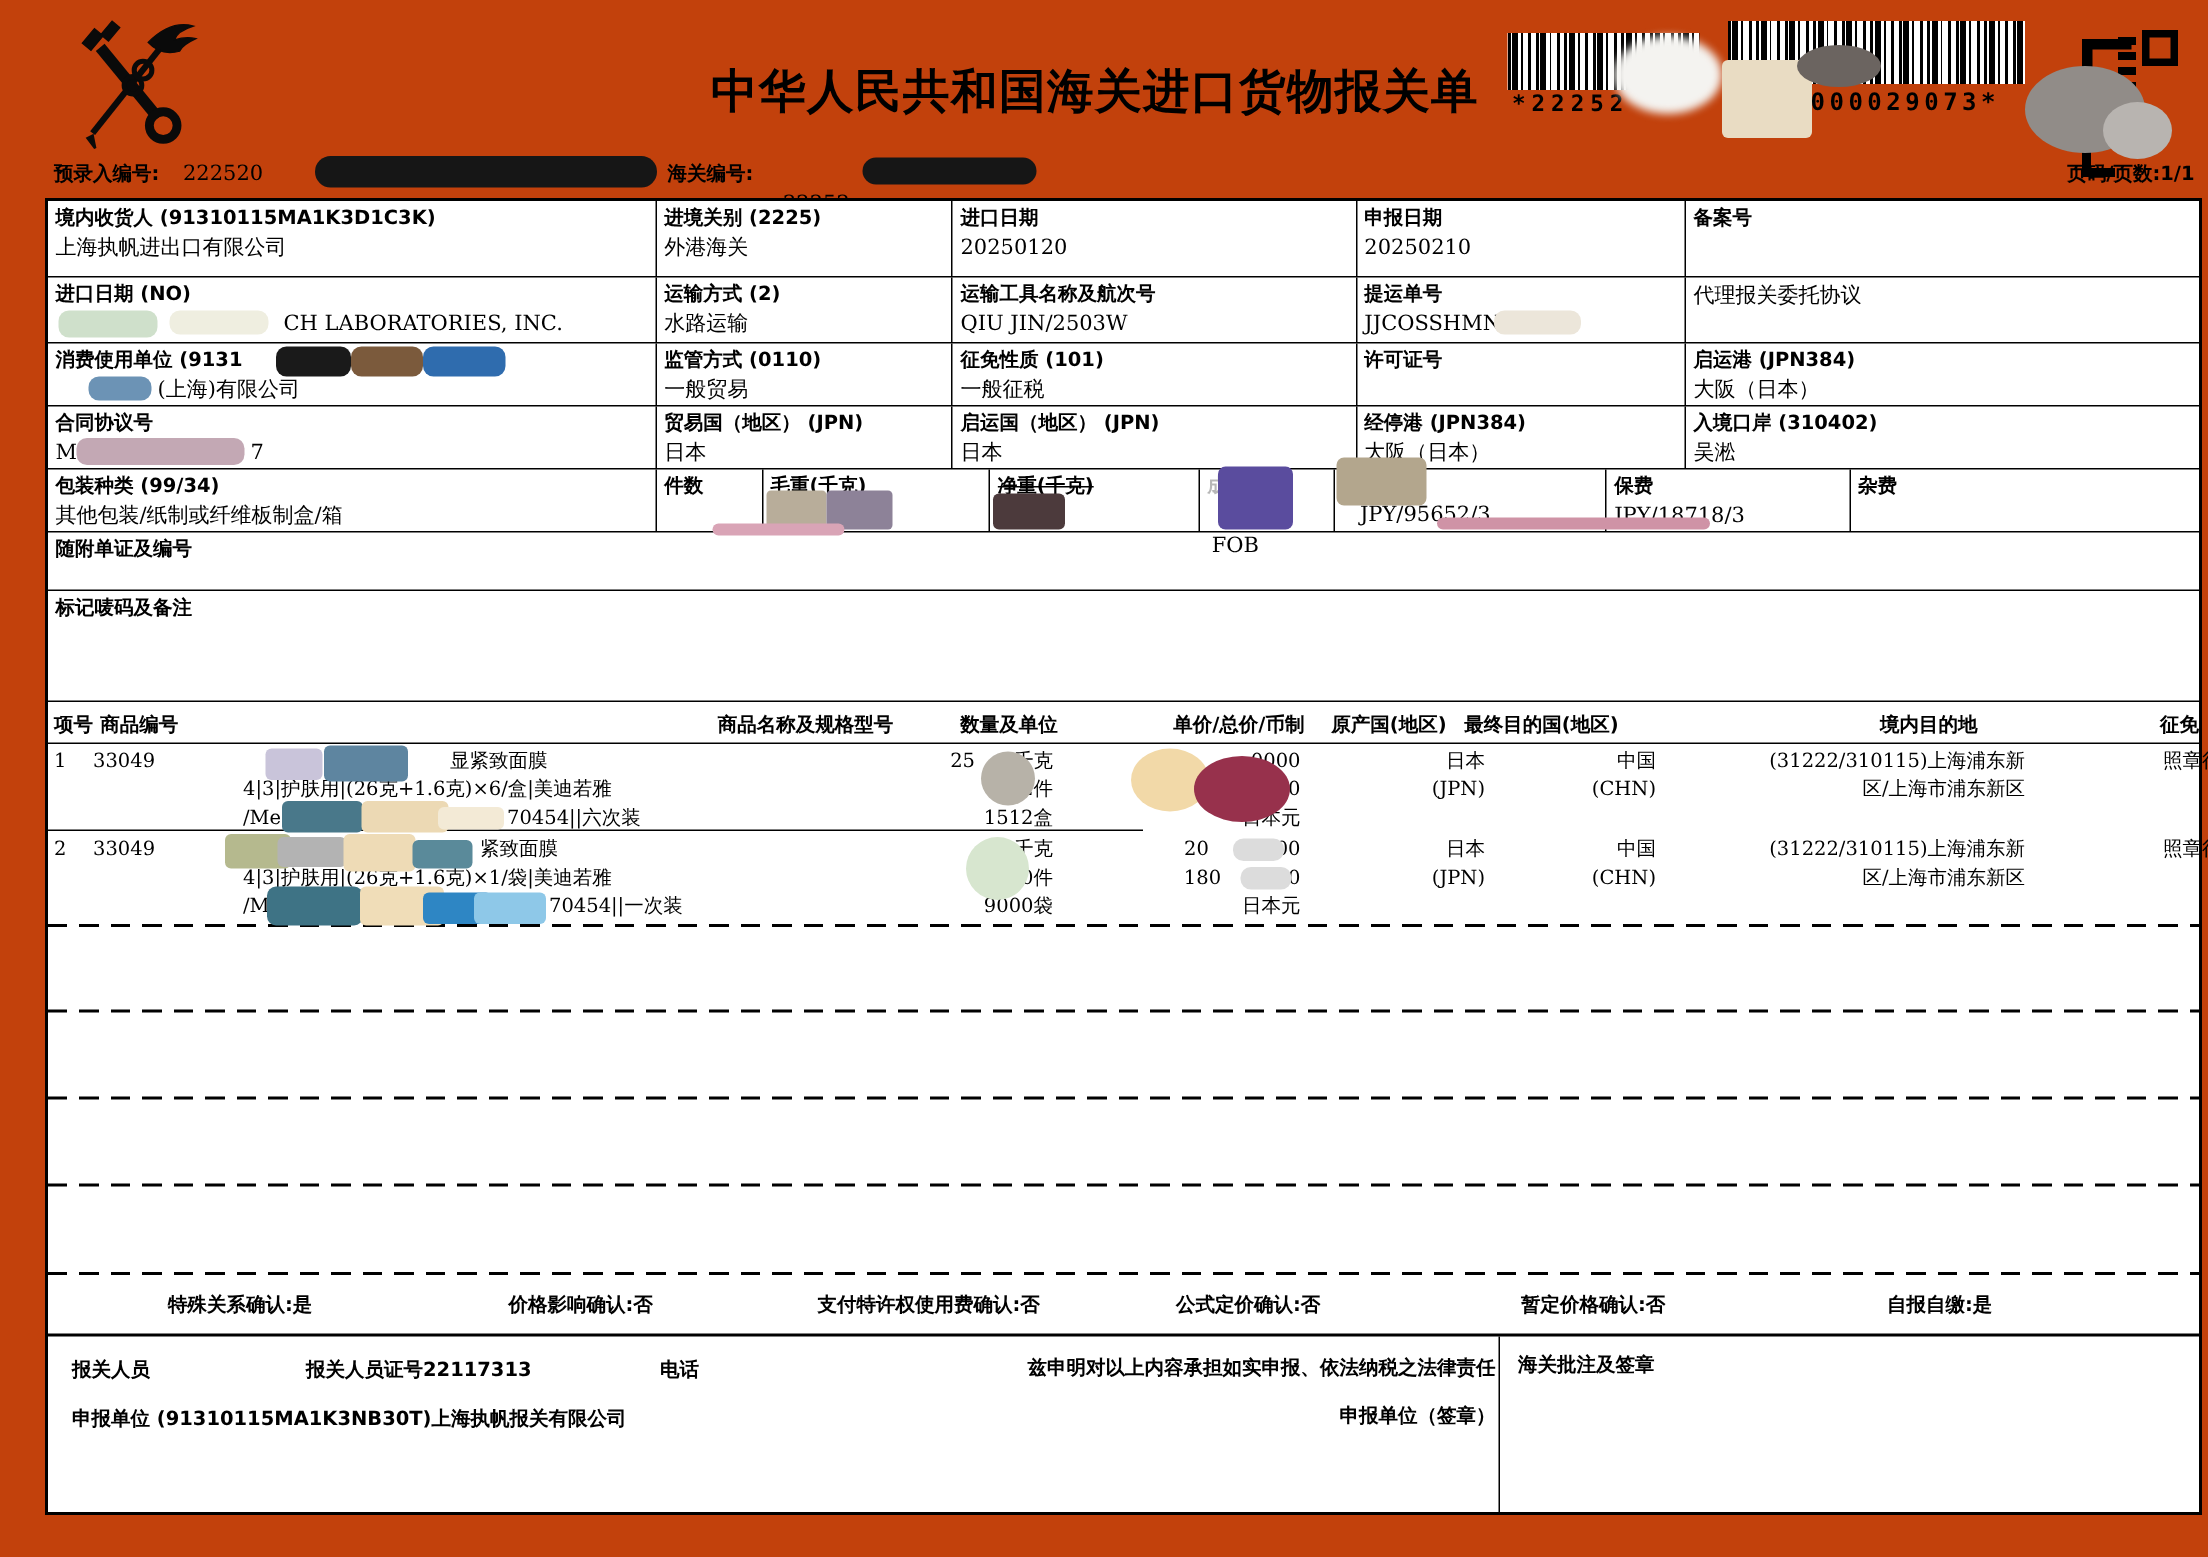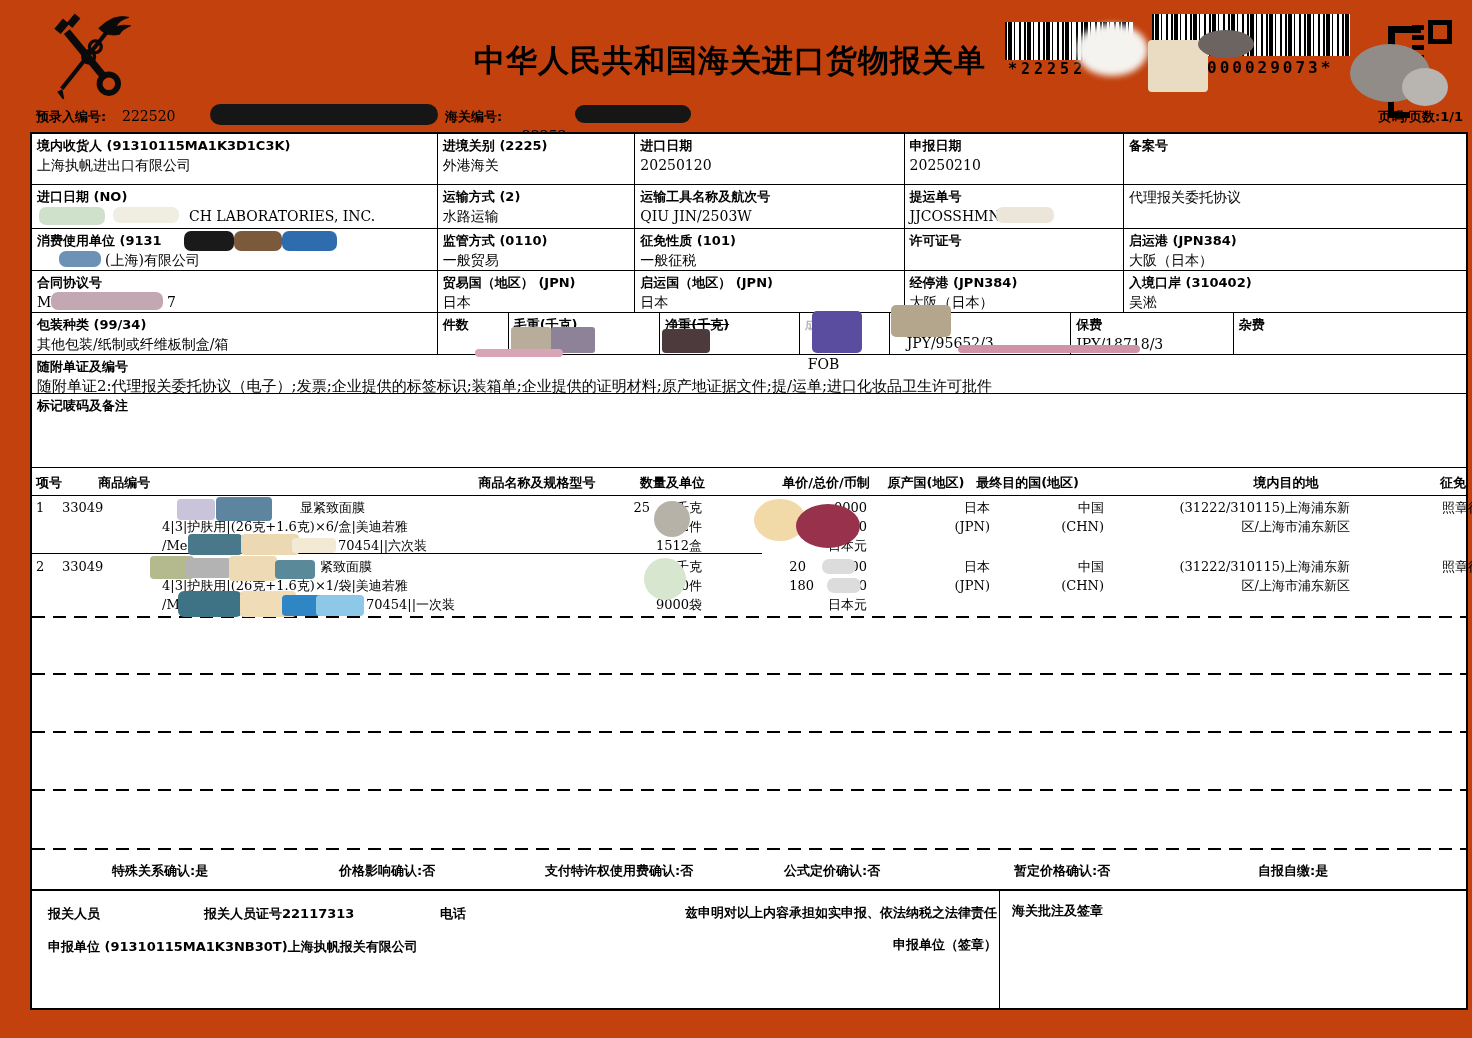--- a/index.html
+++ b/index.html
@@ -217,33 +217,32 @@
         <div class="val">JPY/18718/3</div>
       </div>
       <div class="cell last" style="width:233px">
         <div class="lab">杂费</div>
       </div>
     </div>
 
     <div class="row" style="height:39px">
       <div class="cell last" style="width:1438px">
         <div class="lab">随附单证及编号</div>
-        <div class="val" style="font-size:15px">随附单证2:代理报关委托协议（电子）;发票;企业提供的标签标识;装箱单;企业提供的证明材料;原产地证据文件;提/运单;进口化妆品卫生许可批件</div>
       </div>
     </div>
 
     <div class="row" style="height:74px">
       <div class="cell last" style="width:1438px">
         <div class="lab">标记唛码及备注</div>
       </div>
     </div>
 
     <div class="row" style="height:28px">
       <div class="ghc" style="width:35px;text-align:left;padding-left:4px">项号</div>
-      <div class="ghc" style="width:115px;text-align:center">商品编号</div>
+      <div class="ghc" style="width:115px;text-align:left">商品编号</div>
       <div class="ghc" style="width:415px">商品名称及规格型号</div>
       <div class="ghc" style="width:110px">数量及单位</div>
       <div class="ghc" style="width:165px">单价/总价/币制</div>
       <div class="ghc" style="width:95px">原产国(地区)</div>
       <div class="ghc" style="width:115px">最终目的国(地区)</div>
       <div class="ghc" style="width:240px">境内目的地</div>
       <div class="ghc" style="width:148px">征免</div>
     </div>
 
     <div class="itemrow" style="height:59px">

